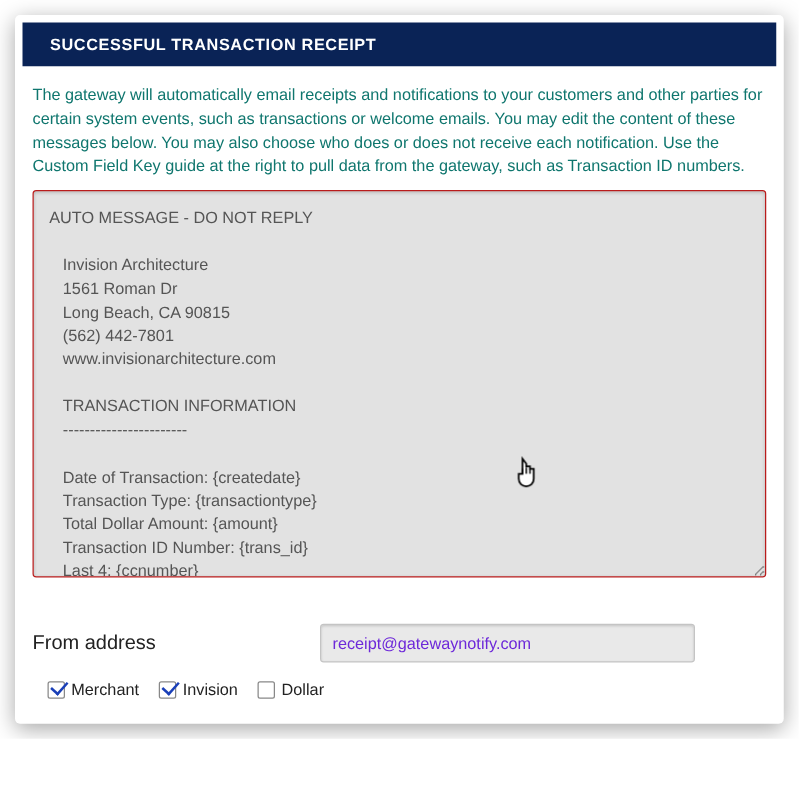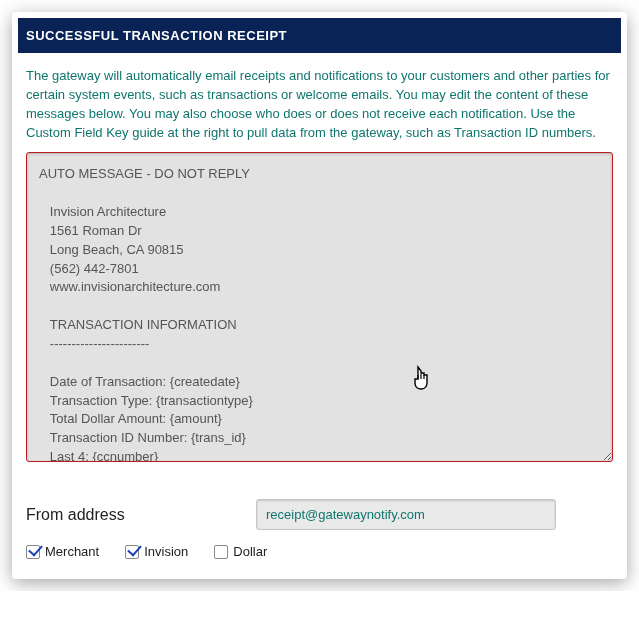--- a/index.html
+++ b/index.html
@@ -17,21 +17,21 @@
     box-shadow: 0 4px 18px rgba(0,0,0,0.35);
     overflow: hidden;
     padding-bottom: 20px;
   }
   .header-bar {
     background: #0a2356;
     color: #fff;
     font-size: 13px;
     font-weight: bold;
     letter-spacing: 0.5px;
-    padding: 10px 8px;
+    padding: 10px 22px;
     margin: 6px 6px 0 6px;
   }
   .desc {
     padding: 14px 14px 10px 14px;
     color: #0f766e;
     line-height: 1.45;
     font-size: 13px;
   }
   .textarea-wrap {
     padding: 0 14px;
@@ -68,25 +68,26 @@
     font-size: 16px;
   }
   .text-input {
     width: 300px;
     background: #e9e9e9;
     border: 1px solid #c4c4c4;
     border-radius: 3px;
     box-shadow: inset 0 1px 2px rgba(0,0,0,0.15);
     padding: 7px 9px;
     font-size: 13px;
-    color: #0f766e;
+    color: #6d28d9;
   }
   .checks {
     display: flex;
-    gap: 26px;
+    gap: 16px;
+    margin-left: 12px;
   }
   .chk {
     display: flex;
     align-items: center;
     gap: 5px;
     color: #222;
     font-size: 13px;
   }
   .chkbox {
     width: 14px;

